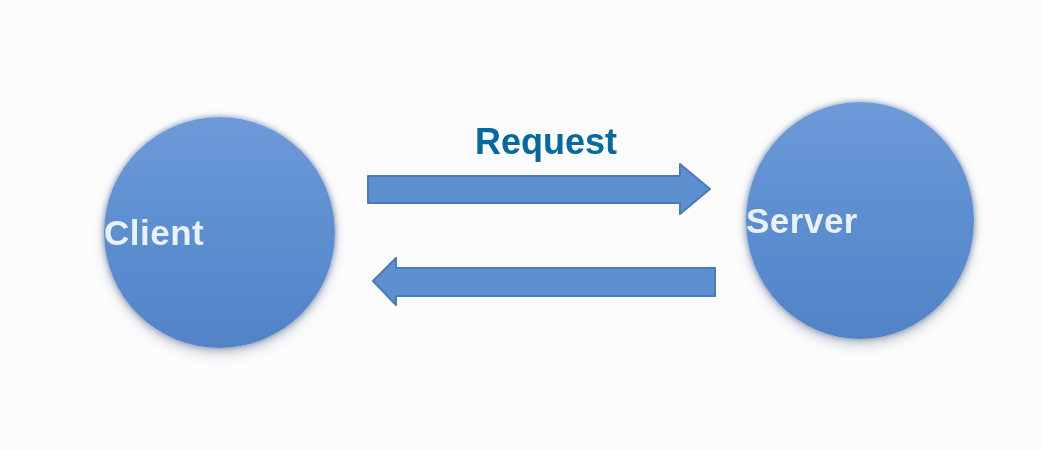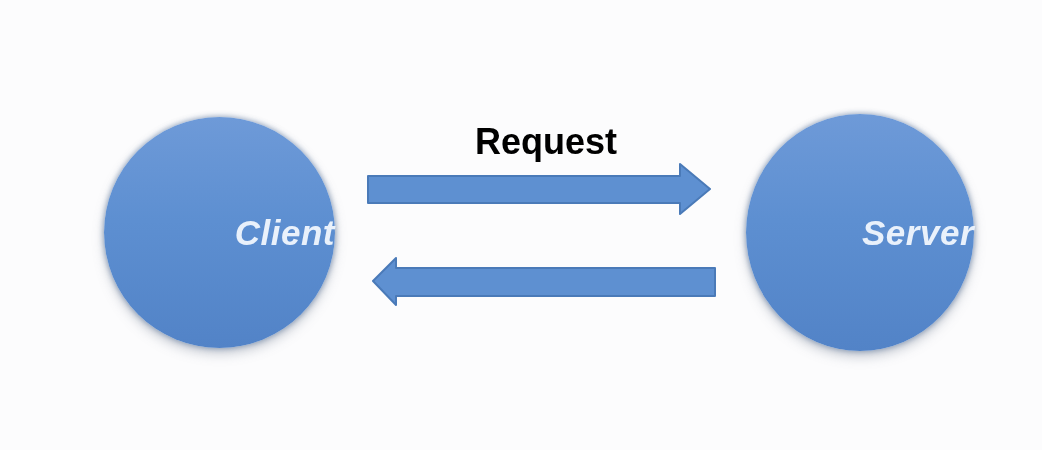--- a/index.html
+++ b/index.html
@@ -16,49 +16,48 @@
     height: 450px;
     background: #fcfcfd;
     overflow: hidden;
     filter: blur(0.45px); 
   }
   .node {
     position: absolute;
     border-radius: 50%;
     display: flex;
     align-items: center;
-    justify-content: flex-end;
+    justify-content: flex-start;
     background: linear-gradient(180deg, #6e9ad8 0%, #5d8fd1 45%, #5283c7 100%);
     box-shadow: 0 0 5px 1px rgba(73, 104, 146, 0.50),
                 0 6px 12px rgba(110, 120, 140, 0.35);
-    font-style: italic;
   }
   .node--client { left: 104px; top: 117px; width: 231px; height: 231px; }
-  .node--server { left: 746px; top: 114px; width: 228px; height: 237px; }
+  .node--server { left: 746px; top: 102px; width: 228px; height: 237px; }
   .node__label {
     font-size: 35px;
     font-weight: 600;
     color: #e9f1fb;
     letter-spacing: 0.5px;
   }
   .arrows-layer {
     position: absolute;
     left: 0; top: 0;
     width: 1042px;
     height: 450px;
   }
   .edge-label {
     position: absolute;
     width: 220px;
     height: 44px;
     line-height: 44px;
     text-align: center;
     font-size: 36px;
     font-weight: 700;
-    color: #000000;
+    color: #0369a1;
   }
   .edge-label--request  { left: 436px; top: 120px; }
   .edge-label--response { left: 441px; top: 223px; }
 </style>
 </head>
 <body>
 
 <div class="stage">
 
   <div class="node node--client">

